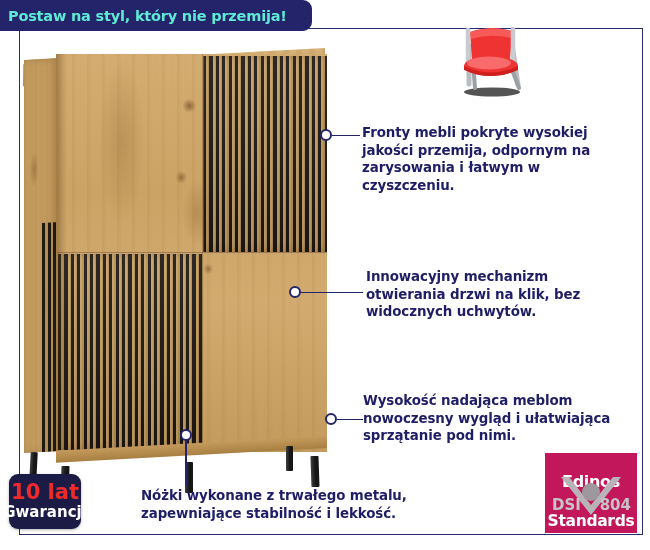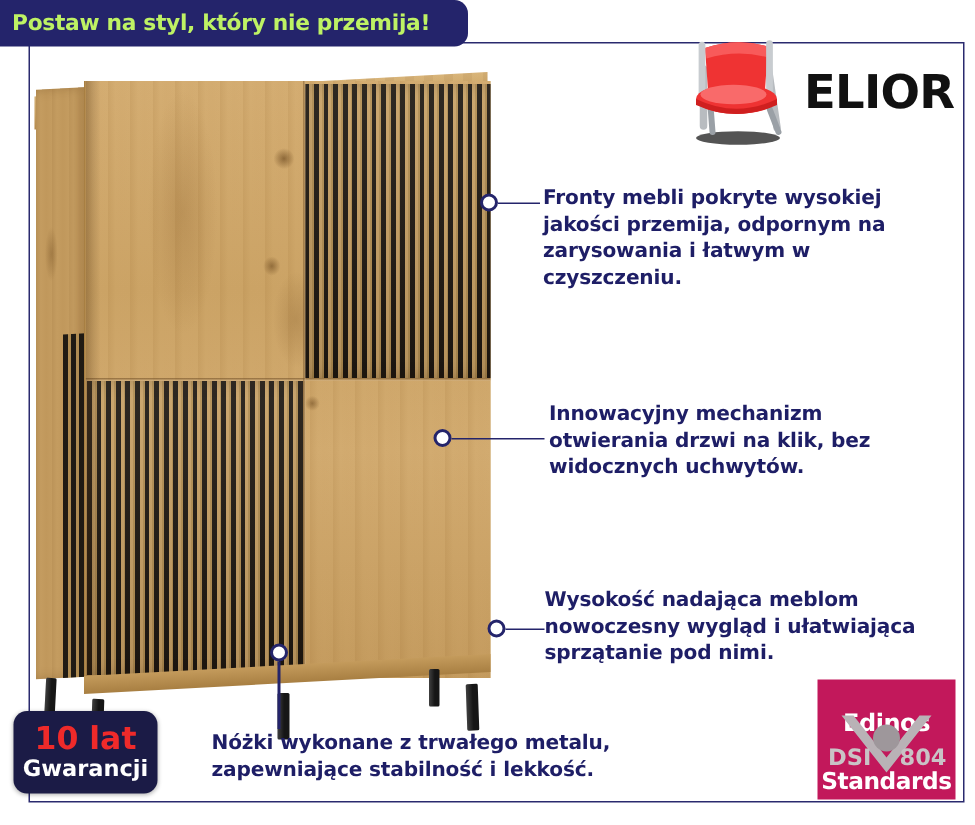--- a/index.html
+++ b/index.html
@@ -21,21 +21,21 @@
   
   .ribbon{
     position:absolute;left:-6px;top:0px;width:318px;height:31px;
     background:#24246b;
     border-radius:0 9px 9px 0;
     display:flex;align-items:center;
     padding-left:14px;box-sizing:border-box;
     z-index:40;
   }
   .ribbon-text{
-    color:#bef264;font-weight:bold;font-size:14.5px;letter-spacing:-0.2px;
+    color:#5eead4;font-weight:bold;font-size:14.5px;letter-spacing:-0.2px;
     white-space:nowrap;
   }
 
   
   .logo{position:absolute;left:452px;top:22px;width:185px;height:78px;z-index:30;}
   .logo-chair{position:absolute;left:0;top:0;width:78px;height:78px;}
   .logo-word{
     position:absolute;left:84px;top:22px;
     font-size:31px;font-weight:bold;color:#111111;
     letter-spacing:-0.5px;font-family:"DejaVu Sans","Liberation Sans",sans-serif;
@@ -157,21 +157,21 @@
   .leader{position:absolute;background:#24246b;z-index:34;}
   .lead-h{height:1.6px;}
   .lead-v{width:1.6px;}
   .ctext{
     position:absolute;color:#1e1e66;font-weight:bold;font-size:13.4px;
     line-height:17.6px;letter-spacing:-0.1px;
   }
 
   
   .warranty{
-    position:absolute;left:9px;top:474px;width:96px;height:55px;
+    position:absolute;left:9px;top:474px;width:72px;height:55px;
     background:#1b1b46;border-radius:9px;z-index:38;
     display:flex;flex-direction:column;align-items:center;justify-content:center;
     box-shadow:0 1px 3px rgba(0,0,0,.3);
   }
   .w-top{color:#ef2a2a;font-weight:bold;font-size:21px;line-height:21px;}
   .w-bot{color:#ffffff;font-weight:bold;font-size:15px;line-height:19px;}
 
   
   .edinos{
     position:absolute;left:545px;top:453px;width:92px;height:80px;
@@ -244,21 +244,20 @@
       <ellipse cx="40" cy="70" rx="28" ry="4.5" fill="#1b1b1b" opacity="0.75"></ellipse>
       <path d="M17 24 L17 62 M60 22 L66 63" stroke="#b8bcc0" stroke-width="5" fill="none" stroke-linecap="round"></path>
       <path d="M21 40 L23 66 M57 40 L67 66" stroke="#9aa0a6" stroke-width="4" fill="none" stroke-linecap="round"></path>
       <path d="M18 10 Q39 3 60 9 L58 38 Q39 33 20 38 Z" fill="#ef3333"></path>
       <path d="M18 10 Q39 3 60 9 L59 16 Q39 11 19 17 Z" fill="#f85a5a"></path>
       <path d="M16 8 L16 40 M61 7 L61 40" stroke="#c8ccd0" stroke-width="4.5" fill="none" stroke-linecap="round"></path>
       <ellipse cx="39" cy="44" rx="27" ry="10" fill="#ef3333"></ellipse>
       <ellipse cx="37" cy="41" rx="22" ry="6.5" fill="#f96a6a"></ellipse>
       <path d="M12 44 Q39 57 66 44 L66 48 Q39 60 12 48 Z" fill="#cf1f1f"></path>
     </svg>
-    <span class="logo-word">ELIOR</span>
   </div>
 
   <div class="callout">
     <div class="marker" style="left:320px;top:129px;"></div>
     <div class="leader lead-h" style="left:332px;top:134.5px;width:28px;"></div>
     <div class="ctext" style="left:362px;top:124px;width:272px;">Fronty mebli pokryte wysokiej jakości przemija, odpornym na zarysowania i łatwym w czyszczeniu.</div>
   </div>
 
   <div class="callout">
     <div class="marker" style="left:289px;top:286px;"></div>

